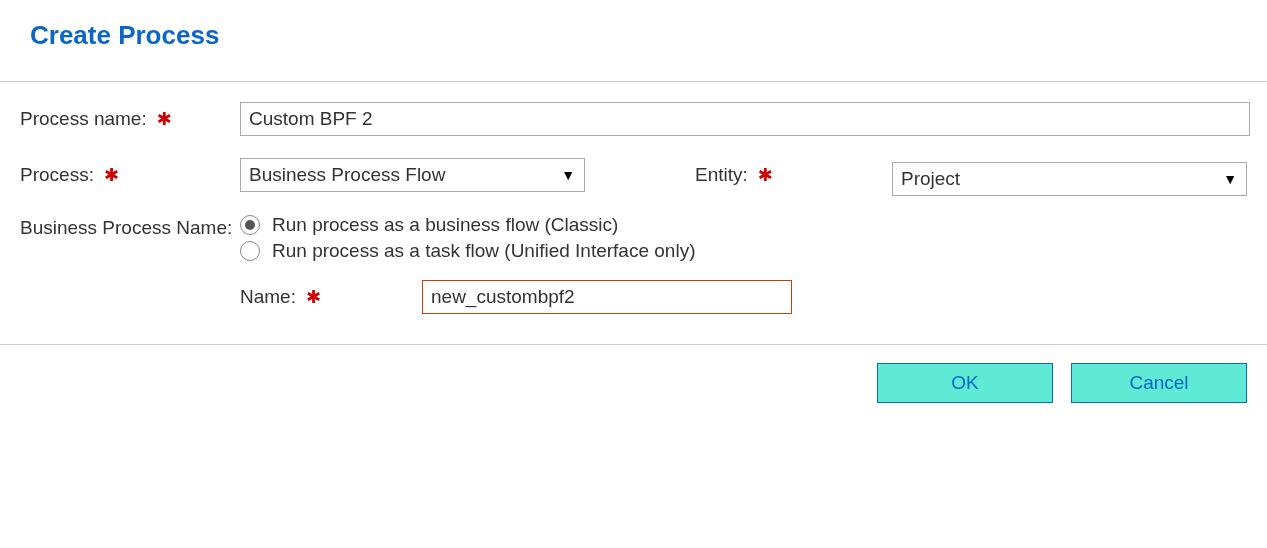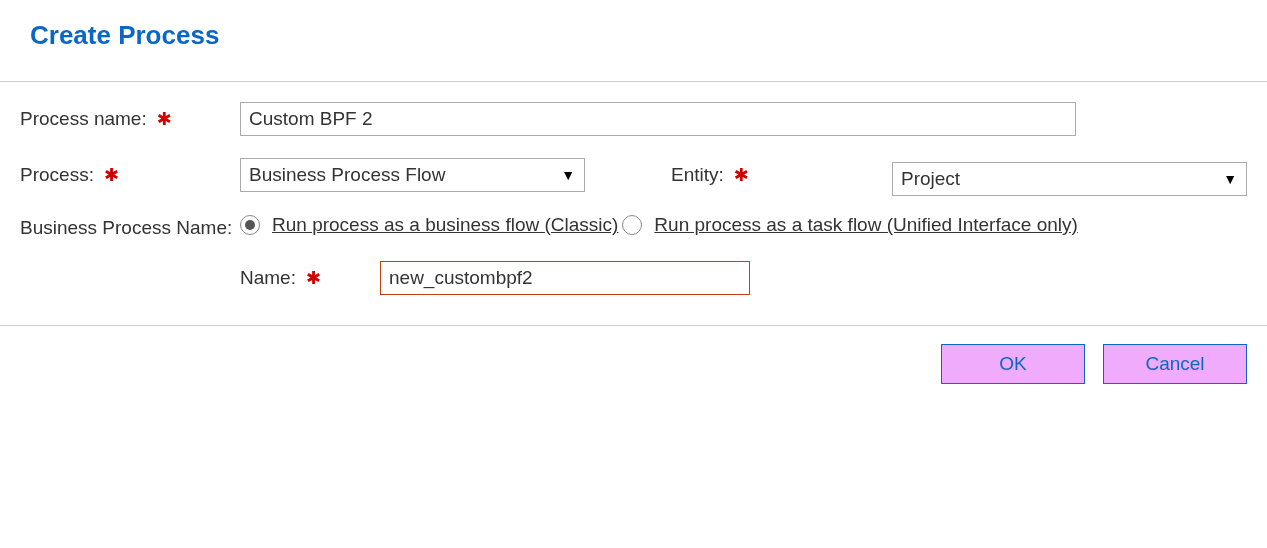--- a/index.html
+++ b/index.html
@@ -44,21 +44,21 @@
       align-items: center;
       font-size: 19px;
       color: #333;
     }
     .required {
       color: #d10000;
       font-size: 18px;
       margin-left: 10px;
     }
     .text-input {
-      width: 836px;
+      width: 1010px;
       height: 34px;
       border: 1px solid #aaa;
       padding: 4px 8px;
       font-size: 19px;
       font-family: inherit;
       color: #333;
     }
     .select-wrap {
       position: relative;
       display: inline-block;
@@ -81,30 +81,29 @@
       position: absolute;
       right: 10px;
       top: 50%;
       transform: translateY(-50%);
       pointer-events: none;
       font-size: 14px;
       color: #000;
     }
     .entity-label-col {
       width: 110px;
-      margin-left: 86px;
+      margin-left: 110px;
       display: flex;
       align-items: center;
       font-size: 19px;
     }
     .radio-group {
       display: flex;
-      flex-direction: row;
+      flex-direction: column;
       gap: 4px;
-      text-decoration: underline;
     }
     .radio-line {
       display: flex;
       align-items: center;
       font-size: 19px;
       cursor: pointer;
     }
     .radio-circle {
       width: 20px;
       height: 20px;
@@ -124,20 +123,21 @@
       background: #555;
       border-radius: 50%;
       display: block;
     }
     .bpt-row { align-items: flex-start; }
     .bpt-label { line-height: 1.5; }
     .name-row {
       margin-top: 16px;
       display: flex;
       align-items: center;
+      gap: 42px;
     }
     .name-label {
       margin-left: 220px;
       width: 140px;
       display: flex;
       align-items: center;
       font-size: 19px;
     }
     .name-input {
       width: 370px;
@@ -148,24 +148,24 @@
       font-family: inherit;
       color: #333;
     }
     .footer {
       padding: 18px 20px 20px 0;
       display: flex;
       justify-content: flex-end;
       gap: 18px;
     }
     .btn {
-      width: 144px;
+      width: 176px;
       height: 40px;
       border: 1.5px solid #0b67c7;
-      background: #f0abfc;
+      background: #5eead4;
       color: #0b67c7;
       font-size: 19px;
       font-family: inherit;
       cursor: pointer;
     }
   </style>
 </head>
 <body>
 
 <div class="header">

